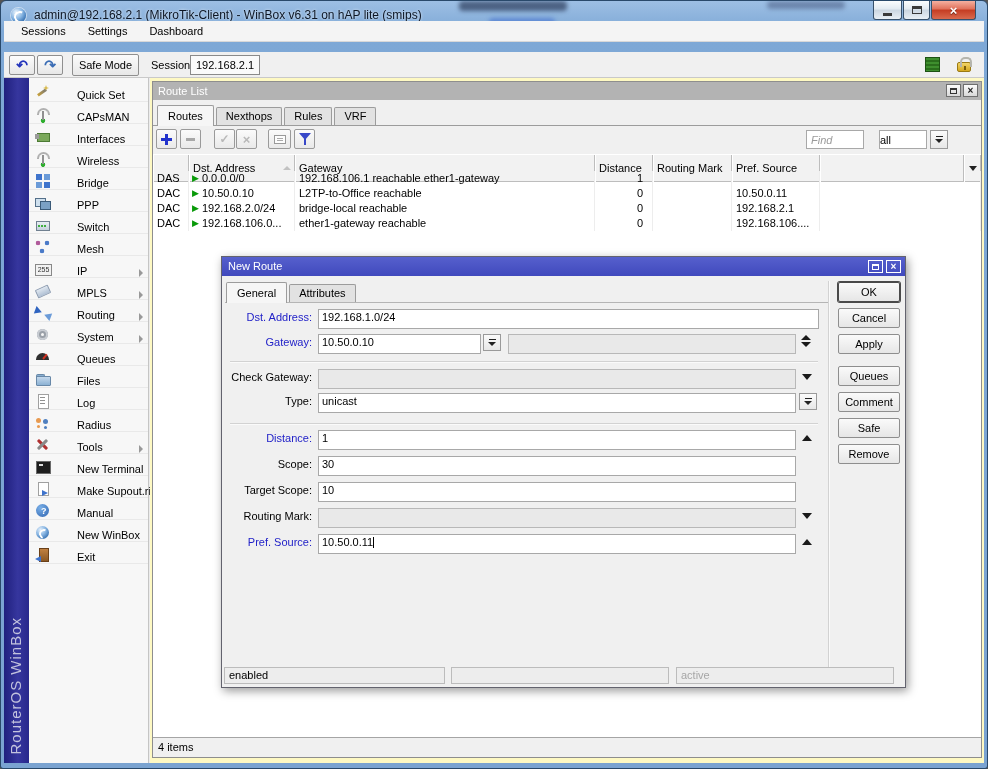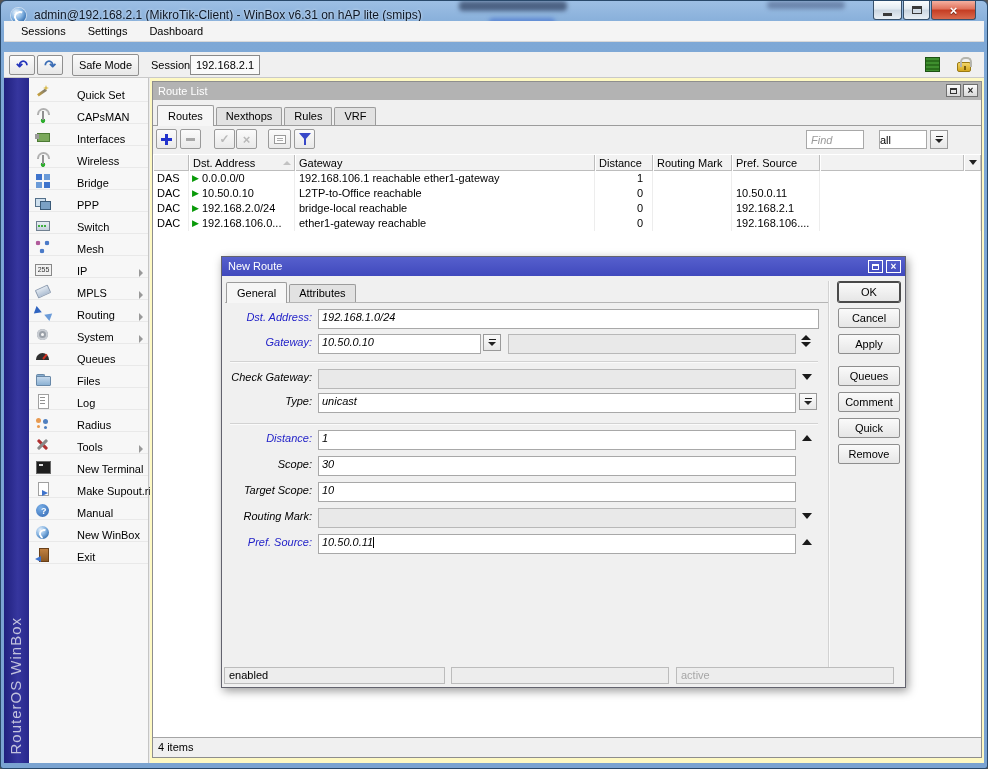--- a/index.html
+++ b/index.html
@@ -123,39 +123,39 @@
   .g-funnel::after{content:"";position:absolute;left:5px;top:6px;width:2px;height:6px;background:#3848c8;}
   .find-input{position:absolute;right:117px;top:4px;width:58px;height:19px;border:1px solid #a8a8a8;background:#fff;font:inherit;padding:0 4px;}
   .find-input::placeholder{color:#9a9a9a;font-style:italic;}
   .scope-box{position:absolute;right:54px;top:4px;width:48px;height:19px;border:1px solid #a8a8a8;background:#fff;display:flex;align-items:center;}
   .dropbtn{width:18px;height:19px;border:1px solid #9a9a9a;background:linear-gradient(#fbfbfb,#e7e7e7);display:flex;flex-direction:column;align-items:center;justify-content:center;}
   .dropbtn .bar{width:7px;height:1px;background:#222;margin-bottom:2px;}
   .dropbtn .tri{width:0;height:0;border-left:4px solid transparent;border-right:4px solid transparent;border-top:4px solid #222;}
   .rl-drop{position:absolute;right:33px;top:4px;}
   .rl-grid{flex:1;background:#fff;overflow:hidden;position:relative;}
   .hrow{display:grid;grid-template-columns:36px 106px 300px 58px 79px 88px 1fr 17px;height:17px;}
-  .hcell{background:#f2f2f2;box-shadow:inset 1px 1px 0 #fff,inset -1px -1px 0 #bdbdbd;padding:3px 4px;white-space:nowrap;overflow:hidden;display:flex;align-items:center;}
+  .hcell{background:#f2f2f2;box-shadow:inset 1px 1px 0 #fff,inset -1px -1px 0 #bdbdbd;padding:14px 4px;white-space:nowrap;overflow:hidden;display:flex;align-items:center;}
   .sort-tri{margin-left:auto;width:0;height:0;border-left:4px solid transparent;border-right:4px solid transparent;border-bottom:4px solid #c2c2c2;}
   .colbtn{background:#f2f2f2;box-shadow:inset 1px 1px 0 #fff,inset -1px -1px 0 #bdbdbd;display:flex;align-items:center;justify-content:center;}
   .colbtn .tri{width:0;height:0;border-left:4px solid transparent;border-right:4px solid transparent;border-top:5px solid #222;}
   .trow{display:grid;grid-template-columns:36px 106px 300px 58px 79px 88px 1fr;height:15px;}
   .tcell{padding:0 4px;border-right:1px solid #ededed;white-space:nowrap;overflow:hidden;line-height:15px;}
   .tcell.dst{display:flex;align-items:center;gap:3px;padding-left:3px;}
   .flag{color:#089a08;font-size:9px;line-height:1;}
   .tcell.num{text-align:right;padding-right:9px;}
   .rl-footer{flex:0 0 20px;border-top:1px solid #a5a5a5;background:#f0f0f0;line-height:19px;padding-left:5px;}
   
   .dialog{position:absolute;left:71px;top:178px;width:685px;height:432px;border:1px solid #63636e;background:#f0f0f0;box-shadow:2px 3px 9px rgba(0,0,0,.4);}
   .dlg-title{height:19px;background:linear-gradient(180deg,#5660cd,#4049bd);color:#fff;line-height:19px;padding-left:6px;position:relative;}
   .dlg-caps{position:absolute;right:4px;top:3px;display:flex;}
   .dlg-cap{width:15px;height:13px;border:1px solid #fff;margin-left:3px;display:flex;align-items:center;justify-content:center;color:#fff;font-size:10px;font-weight:bold;line-height:1;}
   .g-wmax{width:7px;height:6px;border:1px solid #fff;border-top:2px solid #fff;}
   .dlg-tabs{position:absolute;left:4px;top:24px;display:flex;align-items:flex-end;height:21px;z-index:2;}
   .dlg-tabline{position:absolute;left:3px;top:45px;width:603px;border-top:1px solid #b5b5b5;}
-  .frow{position:absolute;height:17px;font-style:italic;}
+  .frow{position:absolute;height:17px;}
   .flabel{position:absolute;left:0;width:90px;text-align:right;line-height:17px;white-space:nowrap;}
   .flabel.blue{color:#2222c8;}
   .tb{position:absolute;left:96px;height:20px;border:1px solid #a8a8a8;background:#fff;line-height:15px;padding:0 3px;white-space:nowrap;overflow:hidden;}
   .tb.dis{background:#e9e9e9;border-color:#b8b8b8;}
   .caret{display:inline-block;width:1px;height:11px;background:#000;vertical-align:-2px;}
   .flat-arrow{position:absolute;width:0;height:0;}
   .flat-arrow.up{border-left:5px solid transparent;border-right:5px solid transparent;border-bottom:6px solid #1a1a1a;}
   .flat-arrow.down{border-left:5px solid transparent;border-right:5px solid transparent;border-top:6px solid #1a1a1a;}
   .updown{position:absolute;display:flex;flex-direction:column;gap:2px;align-items:center;}
   .updown i{width:0;height:0;border-left:5px solid transparent;border-right:5px solid transparent;}
@@ -515,21 +515,21 @@
           <div class="flabel blue">Pref. Source:</div>
           <div class="tb" style="width:478px"><span>10.50.0.11</span><span class="caret"></span></div>
           <div class="flat-arrow up" style="left:580px;top:5px"></div>
         </div>
 
         <div class="dbtn focused" style="top:25px">OK</div>
         <div class="dbtn" style="top:51px">Cancel</div>
         <div class="dbtn" style="top:77px">Apply</div>
         <div class="dbtn" style="top:109px">Queues</div>
         <div class="dbtn" style="top:135px">Comment</div>
-        <div class="dbtn" style="top:161px">Quick</div>
+        <div class="dbtn" style="top:161px">Safe</div>
         <div class="dbtn" style="top:187px">Remove</div>
 
         <div class="dlg-status" style="left:2px;width:221px">enabled</div>
         <div class="dlg-status" style="left:229px;width:218px"></div>
         <div class="dlg-status muted" style="left:454px;width:218px">active</div>
       </div>
 
     </div>
   </div>
 </div>

